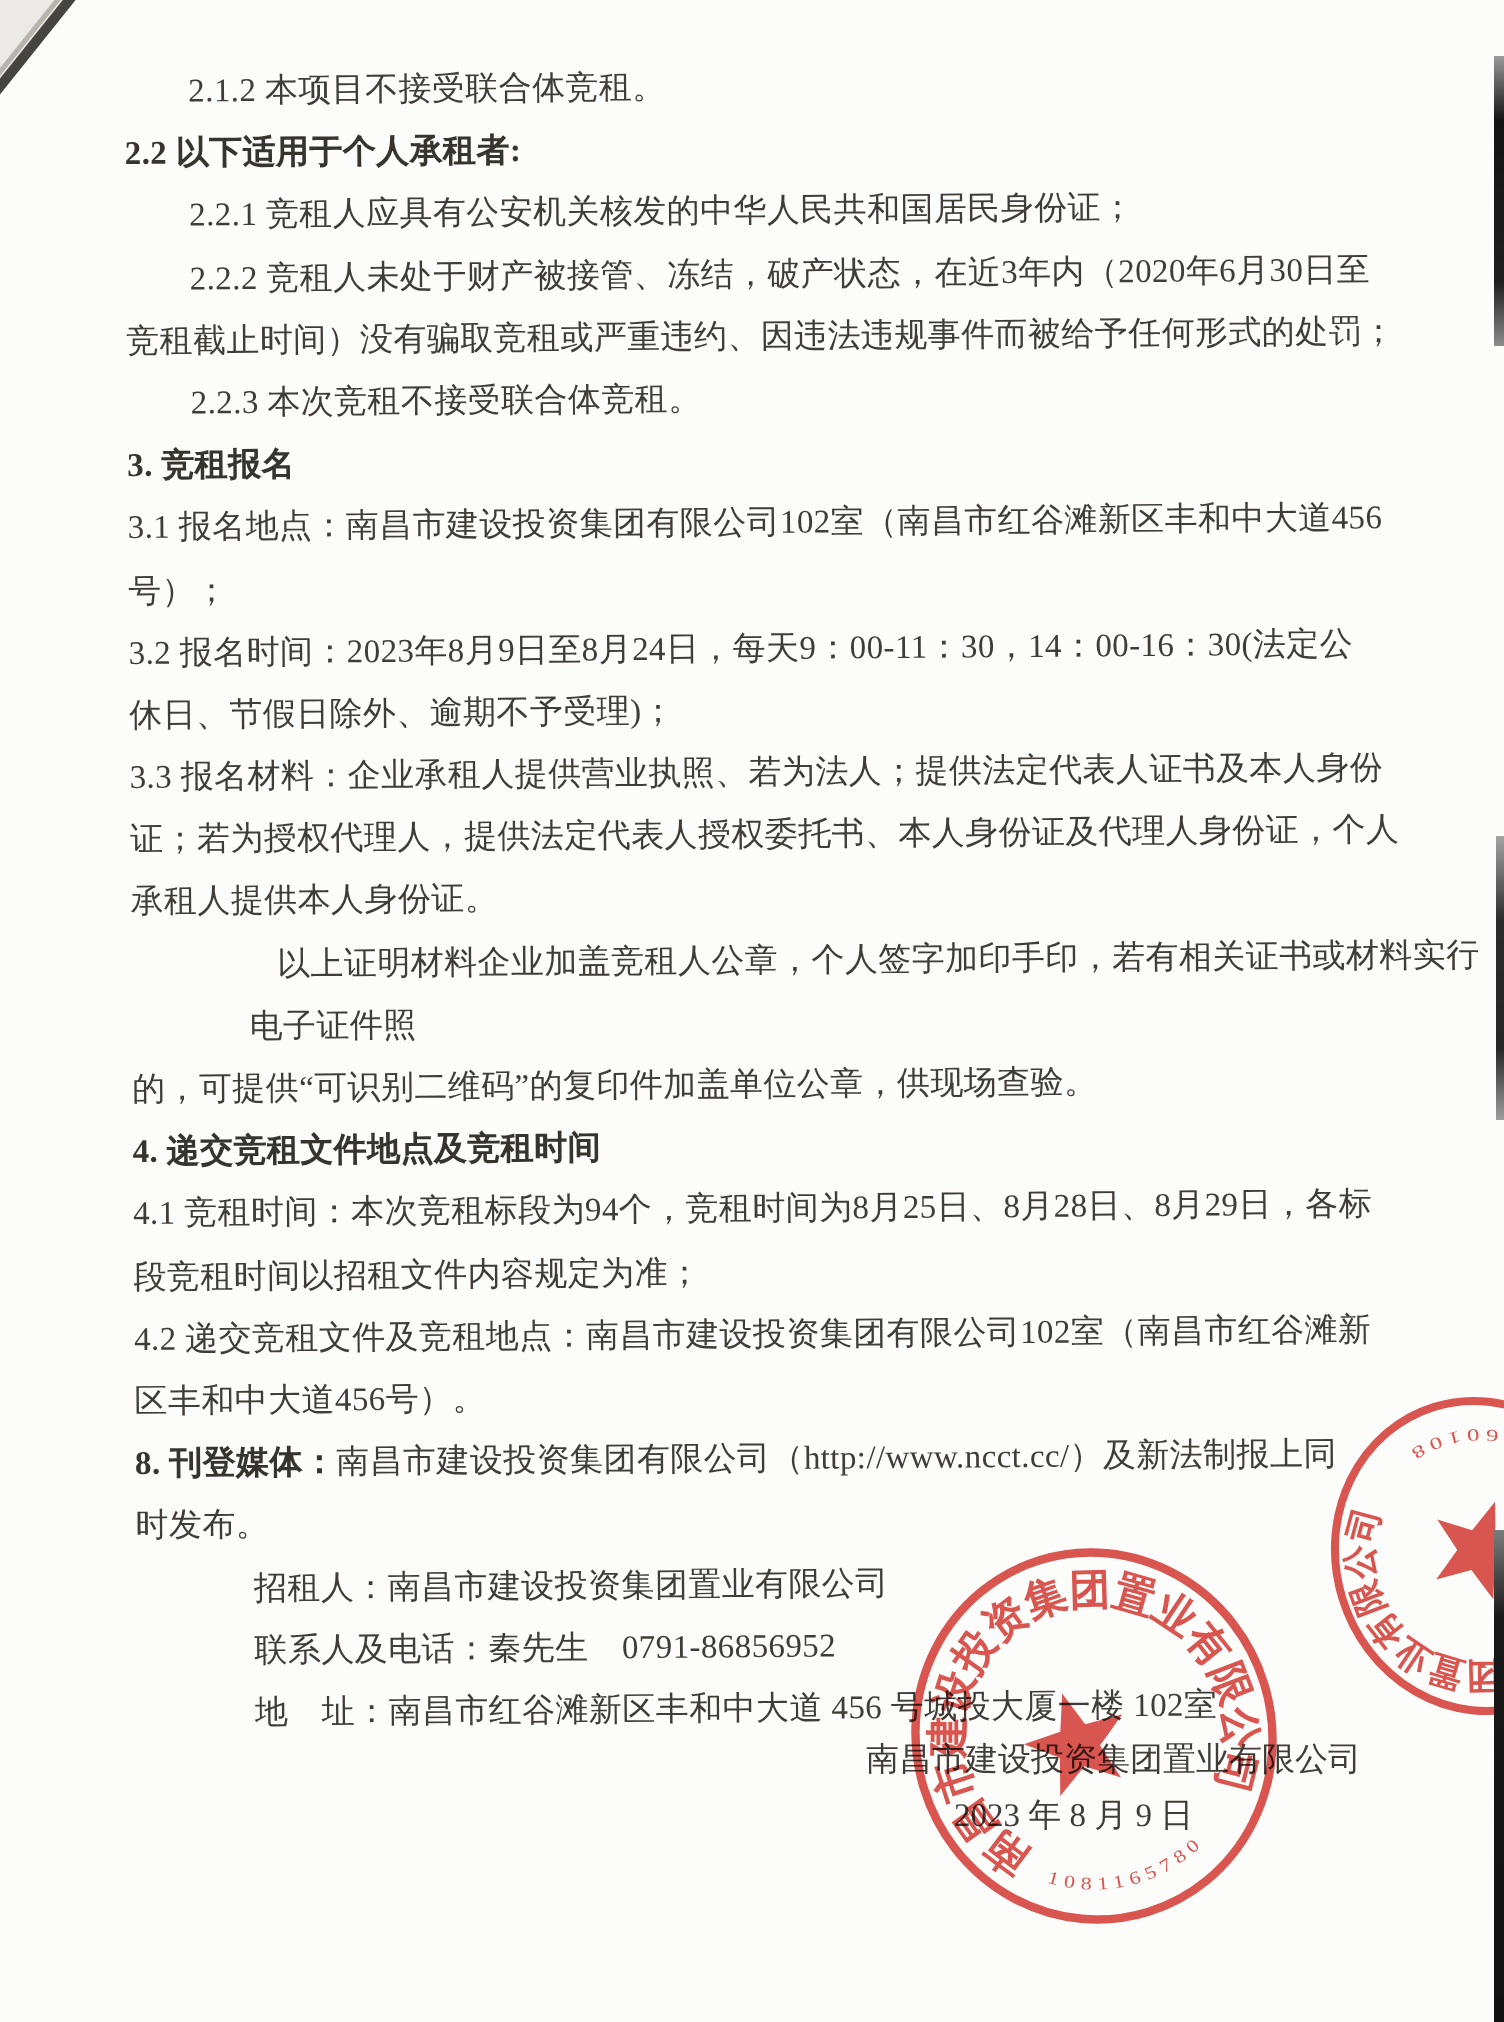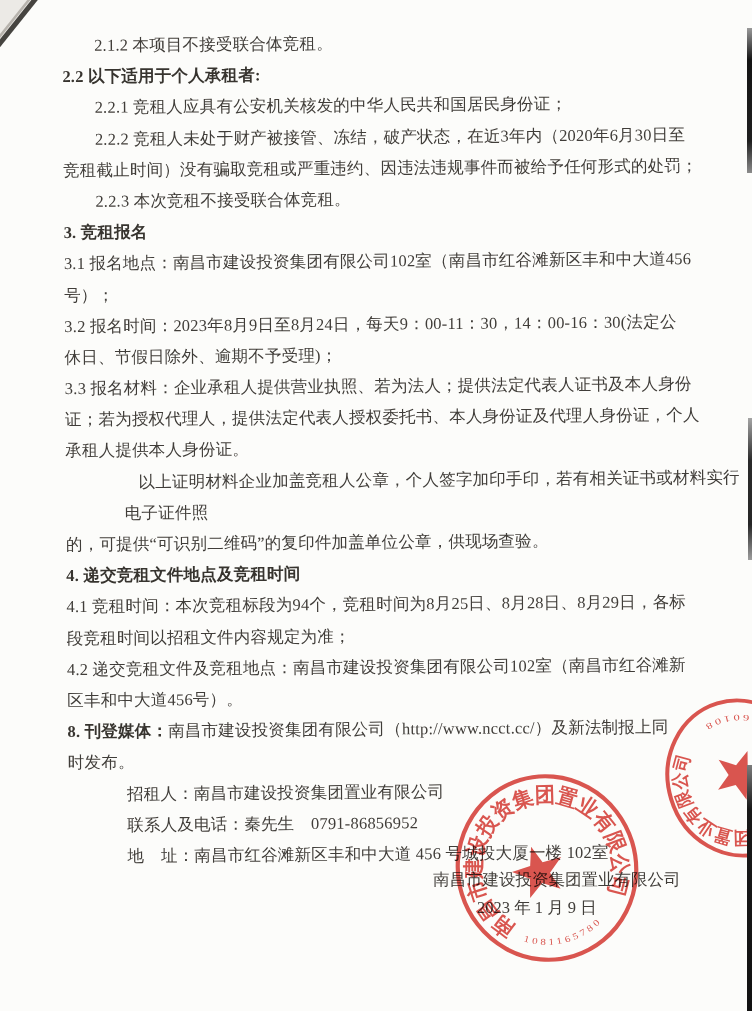--- a/index.html
+++ b/index.html
@@ -60,21 +60,21 @@
       <div class="line">4.2 递交竞租文件及竞租地点：南昌市建设投资集团有限公司102室（南昌市红谷滩新</div>
       <div class="line">区丰和中大道456号）。</div>
       <div class="line"><span class="b">8. 刊登媒体：</span>南昌市建设投资集团有限公司（http://www.ncct.cc/）及新法制报上同</div>
       <div class="line">时发布。</div>
       <div class="line i3">招租人：南昌市建设投资集团置业有限公司</div>
       <div class="line i3">联系人及电话：秦先生　0791-86856952</div>
       <div class="line i3">地　址：南昌市红谷滩新区丰和中大道 456 号城投大厦一楼 102室</div>
     </div>
 
   <div class="sig-company">南昌市建设投资集团置业有限公司</div>
-  <div class="sig-date">2023 年 1 月 9 日</div>
+  <div class="sig-date">2023 年 8 月 9 日</div>
 
   <svg class="seal seal-main" viewBox="0 0 200 200">
     <g transform="rotate(-17 95 94)">
       <defs>
         <path id="arcMainTop" d="M 48.3 140.7 A 66 66 0 1 1 141.7 140.7"></path>
         <path id="arcMainBot" d="M 51 157 A 77 77 0 0 0 139 157"></path>
       </defs>
       <ellipse cx="95" cy="94" rx="89" ry="92" fill="none" stroke="#d5352e" stroke-width="4.2"></ellipse>
       <text font-size="21.5" fill="#d5352e" font-weight="bold">
         <textPath href="#arcMainTop" textLength="305" lengthAdjust="spacingAndGlyphs">南昌市建设投资集团置业有限公司</textPath>

